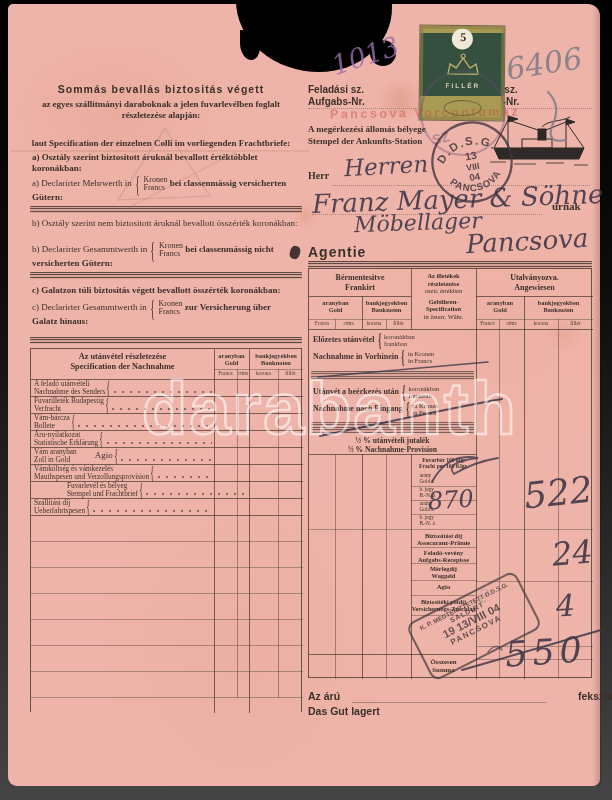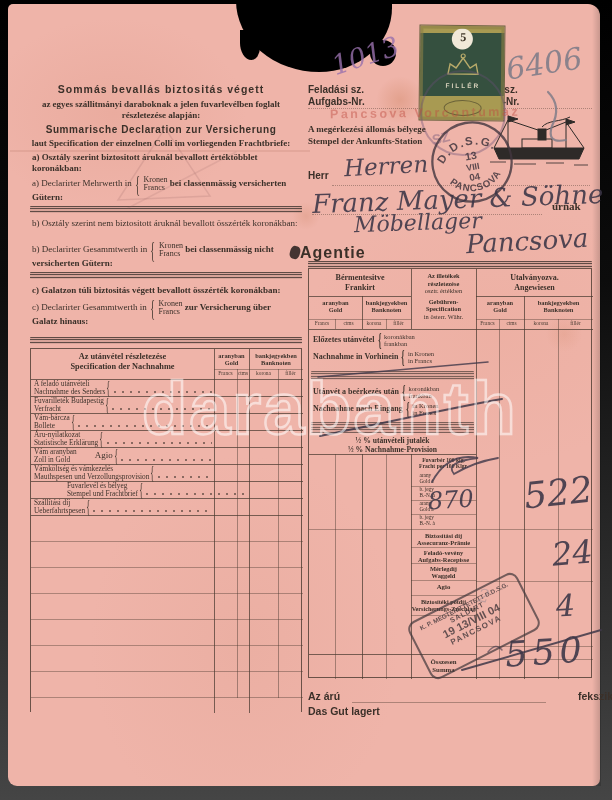--- a/index.html
+++ b/index.html
@@ -66,21 +66,20 @@
   <div class="abs paper"></div>
   <div class="abs notch"></div>
   <div class="abs notch2"></div>
   <div class="abs notch3"></div>
   <div class="abs foldR"></div>
   <div class="abs crease"></div>
 
   <div class="abs c b sans print" style="left:30px;top:83px;width:262px;font-size:10.5px;letter-spacing:1px;">Sommás bevallás biztositás végett</div>
   <div class="abs c b print" style="left:22px;top:99px;width:278px;font-size:9px;">az egyes szállitmányi daraboknak a jelen fuvarlevélben foglalt</div>
   <div class="abs c b print" style="left:22px;top:110px;width:278px;font-size:9px;">részletezése alapján:</div>
-  <div class="abs c b sans print" style="left:24px;top:124px;width:274px;font-size:10px;letter-spacing:.6px;">Summarische Declaration zur Versicherung</div>
   <div class="abs c b print" style="left:20px;top:138px;width:282px;font-size:9px;">laut Specification der einzelnen Colli im vorliegenden Frachtbriefe:</div>
 
   <div class="abs decl b print" style="left:32px;top:152px;width:266px;">a) Osztály szerint biztositott áruknál bevallott értéktöbblet koronákban:</div>
   <div class="abs decl print" style="left:32px;top:176px;width:266px;">
     <span>a) Declarirter Mehrwerth in</span>
     <span class="brace">{</span>
     <span class="stack"><span>Kronen</span><br>
       <span>Francs</span></span>
     <span class="b">bei classenmässig versicherten Gütern:</span>
   </div>
@@ -249,29 +248,29 @@
       <textPath href="#arcTop" startOffset="12%">D.D.S.G.</textPath>
     </text>
     <text class="svgtxt" x="50" y="47" text-anchor="middle" font-size="12" fill="rgba(66,54,62,.85)">13</text>
     <text class="svgtxt" x="50" y="59" text-anchor="middle" font-size="10" fill="rgba(66,54,62,.85)">VIII</text>
     <text class="svgtxt" x="50" y="71" text-anchor="middle" font-size="11" fill="rgba(66,54,62,.85)">04</text>
     <text class="svgtxt" font-size="11" letter-spacing="1" fill="rgba(66,54,62,.85)">
       <textPath href="#arcBot" startOffset="8%">PANCSOVA</textPath>
     </text>
   </svg>
 
-  <div class="abs b sans print" style="left:308px;top:170px;font-size:10px;">Herr</div>
+  <div class="abs b sans print" style="left:308px;top:170px;font-size:10px;font-family:Liberation Serif, serif;">Herr</div>
   <div class="abs dotl" style="left:332px;top:185px;width:258px;"></div>
   <div class="abs hw" style="left:344px;top:153px;font-size:23px;transform:rotate(-3deg);">Herren</div>
   <div class="abs hw" style="left:312px;top:184px;font-size:26px;transform:rotate(-2deg);">Franz Mayer &amp; Söhne</div>
   <div class="abs dotl" style="left:312px;top:214px;width:230px;"></div>
   <div class="abs b print" style="left:552px;top:200px;font-size:11px;">úrnak</div>
   <div class="abs hw" style="left:354px;top:210px;font-size:22px;transform:rotate(-2deg);">Möbellager</div>
   <div class="abs hw" style="left:466px;top:226px;font-size:26px;transform:rotate(-3deg);">Pancsova</div>
-  <div class="abs b sans print" style="left:300px;top:244px;font-size:16px;letter-spacing:1px;">Agentie</div>
+  <div class="abs b sans print" style="left:308px;top:244px;font-size:14px;letter-spacing:1px;">Agentie</div>
 
   <div class="abs bar" style="left:308px;top:261px;width:284px;"></div>
   <div class="abs" style="left:308px;top:268px;width:284px;height:410px;border:1.5px solid rgba(74,58,48,.8);">
 
     <div class="abs vl" style="left:102px;top:0;height:60px;"></div>
     <div class="abs vl" style="left:102px;top:185px;height:225px;"></div>
     <div class="abs vl" style="left:167px;top:0;height:410px;"></div>
     <div class="abs vlf" style="left:190px;top:50px;height:360px;"></div>
     <div class="abs vl" style="left:215px;top:27px;height:383px;"></div>
     <div class="abs vlf" style="left:249px;top:50px;height:360px;"></div>

